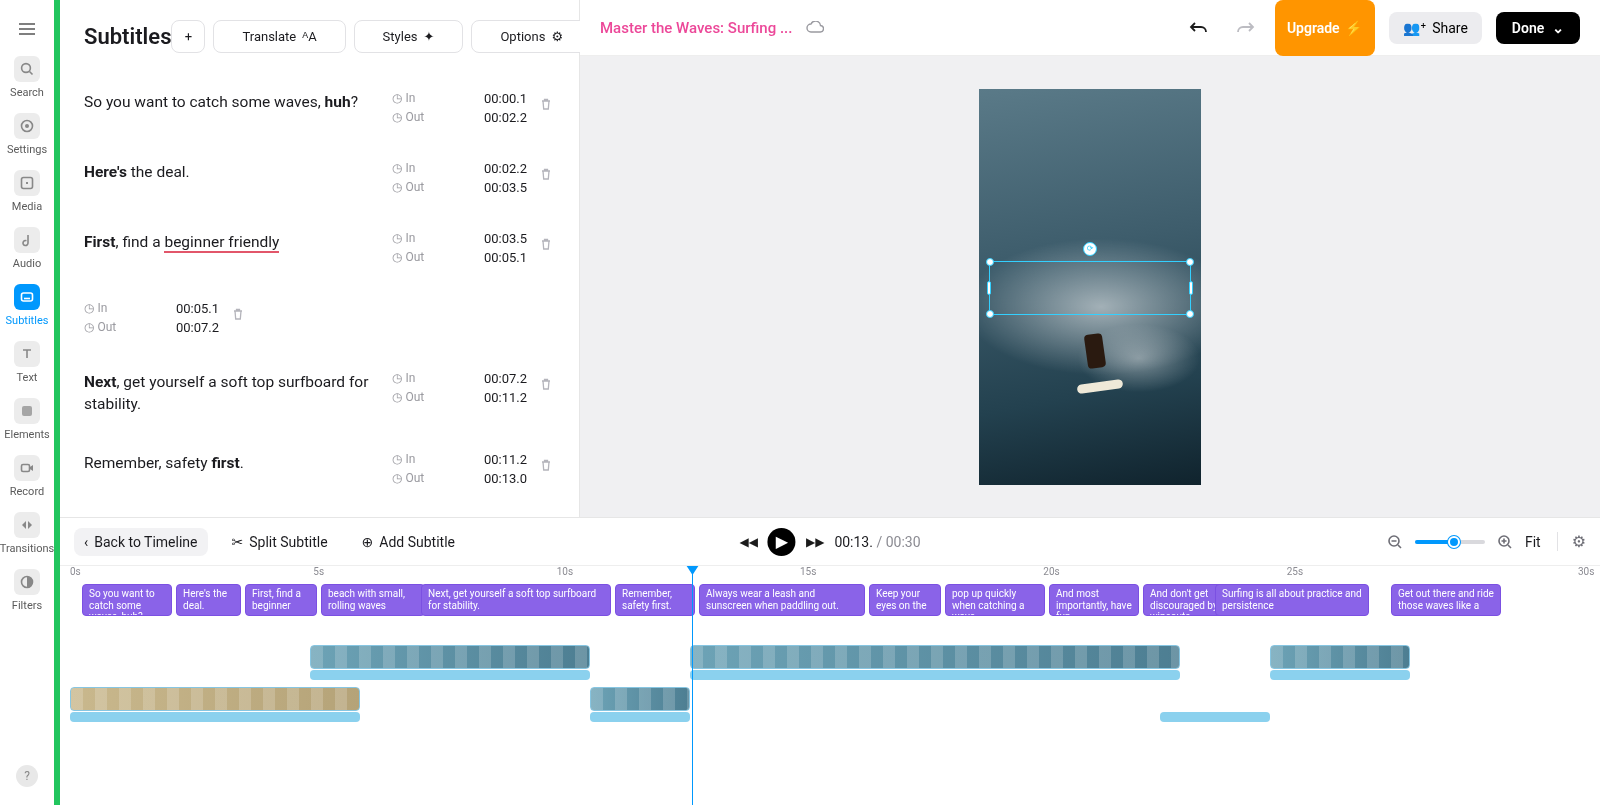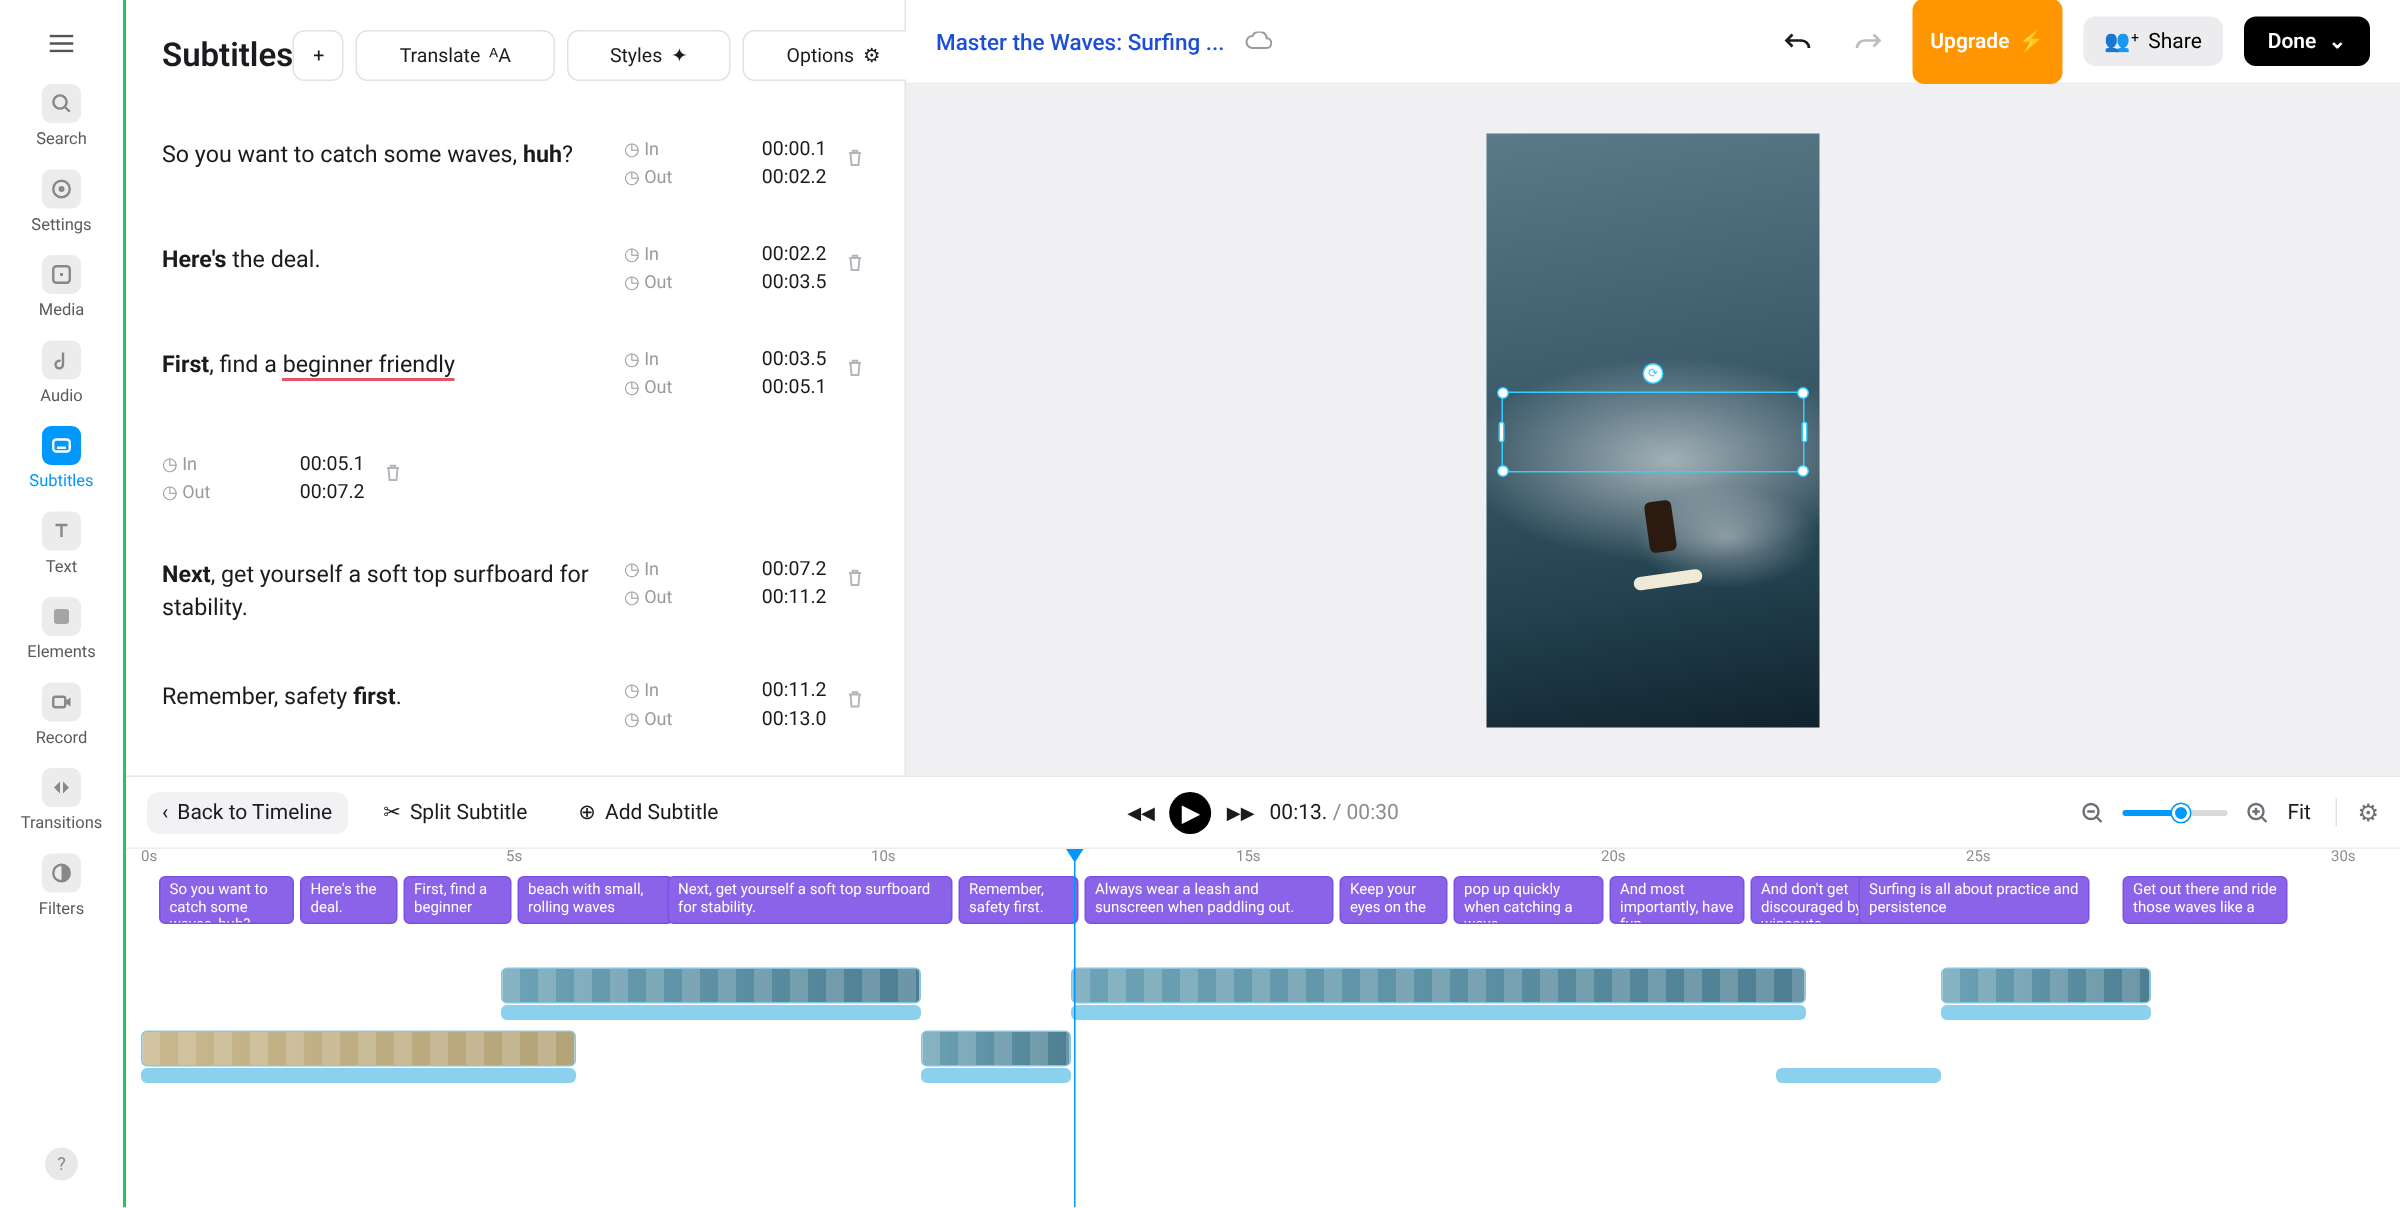--- a/index.html
+++ b/index.html
@@ -1,17 +1,17 @@
 <!DOCTYPE html>
 <html><head>
 <meta charset="utf-8">
 <style>
 * { box-sizing: border-box; margin: 0; padding: 0; font-family: -apple-system, BlinkMacSystemFont, "Segoe UI", Roboto, sans-serif; }
 body { width: 1600px; height: 805px; overflow: hidden; background: #fff; display: flex; }
-.sidebar { width: 84px; border-right: 2px solid #22c55e; display: flex; flex-direction: column; align-items: center; padding-top: 8px; }
+.sidebar { width: 60px; border-right: 6px solid #22c55e; display: flex; flex-direction: column; align-items: center; padding-top: 8px; }
 .sidebar-item { width: 60px; display: flex; flex-direction: column; align-items: center; padding: 8px 0 6px; cursor: pointer; font-size: 11px; color: #5b5b5b; gap: 4px; }
 .sidebar-item.active { color: #0098fd; }
 .sidebar-item .icon { width: 26px; height: 26px; border-radius: 6px; background: #ececec; display: flex; align-items: center; justify-content: center; color: #888; }
 .sidebar-item.active .icon { background: #0098fd; color: #fff; }
 .sidebar-item.burger .icon { background: none; }
 .sidebar-help { margin-top: auto; margin-bottom: 18px; width: 22px; height: 22px; border-radius: 50%; background: #e8e8e8; color: #888; display:flex; align-items:center; justify-content:center; font-size:12px; cursor:pointer; }
 .main { flex: 1; display: flex; flex-direction: column; }
 .top-panes { flex: 1; display: flex; min-height: 0; }
 .panel { width: 520px; border-right: 1px solid #e6e6e6; display: flex; flex-direction: column; }
 .panel-header { padding: 20px 24px; display:flex; align-items:center; justify-content:space-between; }
@@ -25,21 +25,21 @@
 .sub-text b { font-weight:700; }
 .sub-text .spell { border-bottom:2px solid #e2566a; }
 .sub-text .spell.orange { border-bottom:2px solid #f08a24; color:#f08a24;}
 .sub-times { width:135px; display:flex; flex-direction:column; gap:4px; font-size:13px; color:#5b5b5b;}
 .tc-row { display:flex; align-items:flex-start; gap:6px;}
 .tc-label { color:#9a9aa0; font-size:12px; display:flex; align-items:center; gap:2px;}
 .tc-val { color:#1b1b1f; margin-left:auto; font-variant-numeric: tabular-nums;}
 .del-btn { color:#b4b4bb; cursor:pointer; width:18px; display:flex; justify-content:center; padding-top:6px;}
 .preview-pane { flex:1; display:flex; flex-direction:column; background:#f0f0f2; position:relative; }
 .preview-top { height:56px; background:#fff; display:flex; align-items:center; padding:0 20px; gap:14px; border-bottom:1px solid #eee;}
-.project-title { font-size:15px; color:#1d4ed8; font-weight:500;}
+.project-title { font-size:15px; color:#ec4899; font-weight:500;}
 .cloud-icon { color:#9a9aa0; }
 .preview-top .spacer { flex:1; }
 .top-btn { border:none; background:none; color:#1b1b1b; cursor:pointer; padding:6px; }
 .top-btn.disabled { color:#bcbcc2; }
 .upgrade-btn { background:#ff9500; color:#fff; border-radius:8px; padding:20px 12px; font-size:14px; font-weight:600; display:flex; align-items:center; gap:6px; cursor:pointer; }
 .share-btn { background:#ececef; border-radius:8px; padding:8px 14px; font-size:14px; display:flex; align-items:center; gap:6px; cursor:pointer; }
 .done-btn { background:#000; color:#fff; border-radius:8px; padding:8px 16px; font-size:14px; font-weight:600; display:flex; align-items:center; gap:8px; cursor:pointer; }
 .preview-canvas { flex:1; display:flex; align-items:center; justify-content:center; }
 .video-frame { width:222px; height:396px; background:linear-gradient(170deg,#5a7a88 0%,#3e5d6c 40%, #23414f 75%, #10232d 100%); position:relative; overflow:hidden; }
 .wave { position:absolute; inset:0; background:
@@ -417,21 +417,21 @@
   </div>
 
   <div class="timeline">
     <div class="ruler" id="ruler">
         <span class="tick" style="left: 10px;">0s</span>
         <span class="tick" style="left: 253.333px;">5s</span>
         <span class="tick" style="left: 496.667px;">10s</span>
         <span class="tick" style="left: 740px;">15s</span>
         <span class="tick" style="left: 983.333px;">20s</span>
         <span class="tick" style="left: 1226.67px;">25s</span>
-        <span class="tick" style="left: 1470px;">30s</span>
+        <span class="tick" style="left: 1518px;">30s</span>
       </div>
     <div class="tracks">
       <div class="track" id="sub-track">
           <div class="clip sub" style="left: 12px; width: 90px;">So you want to catch some waves, huh?</div>
           <div class="clip sub" style="left: 106px; width: 65px;">Here's the deal.</div>
           <div class="clip sub" style="left: 175px; width: 72px;">First, find a beginner</div>
           <div class="clip sub" style="left: 251px; width: 104px;">beach with small, rolling waves</div>
           <div class="clip sub" style="left: 351px; width: 190px;">Next, get yourself a soft top surfboard for stability.</div>
           <div class="clip sub" style="left: 545px; width: 80px;">Remember, safety first.</div>
           <div class="clip sub" style="left: 629px; width: 166px;">Always wear a leash and sunscreen when paddling out.</div>

